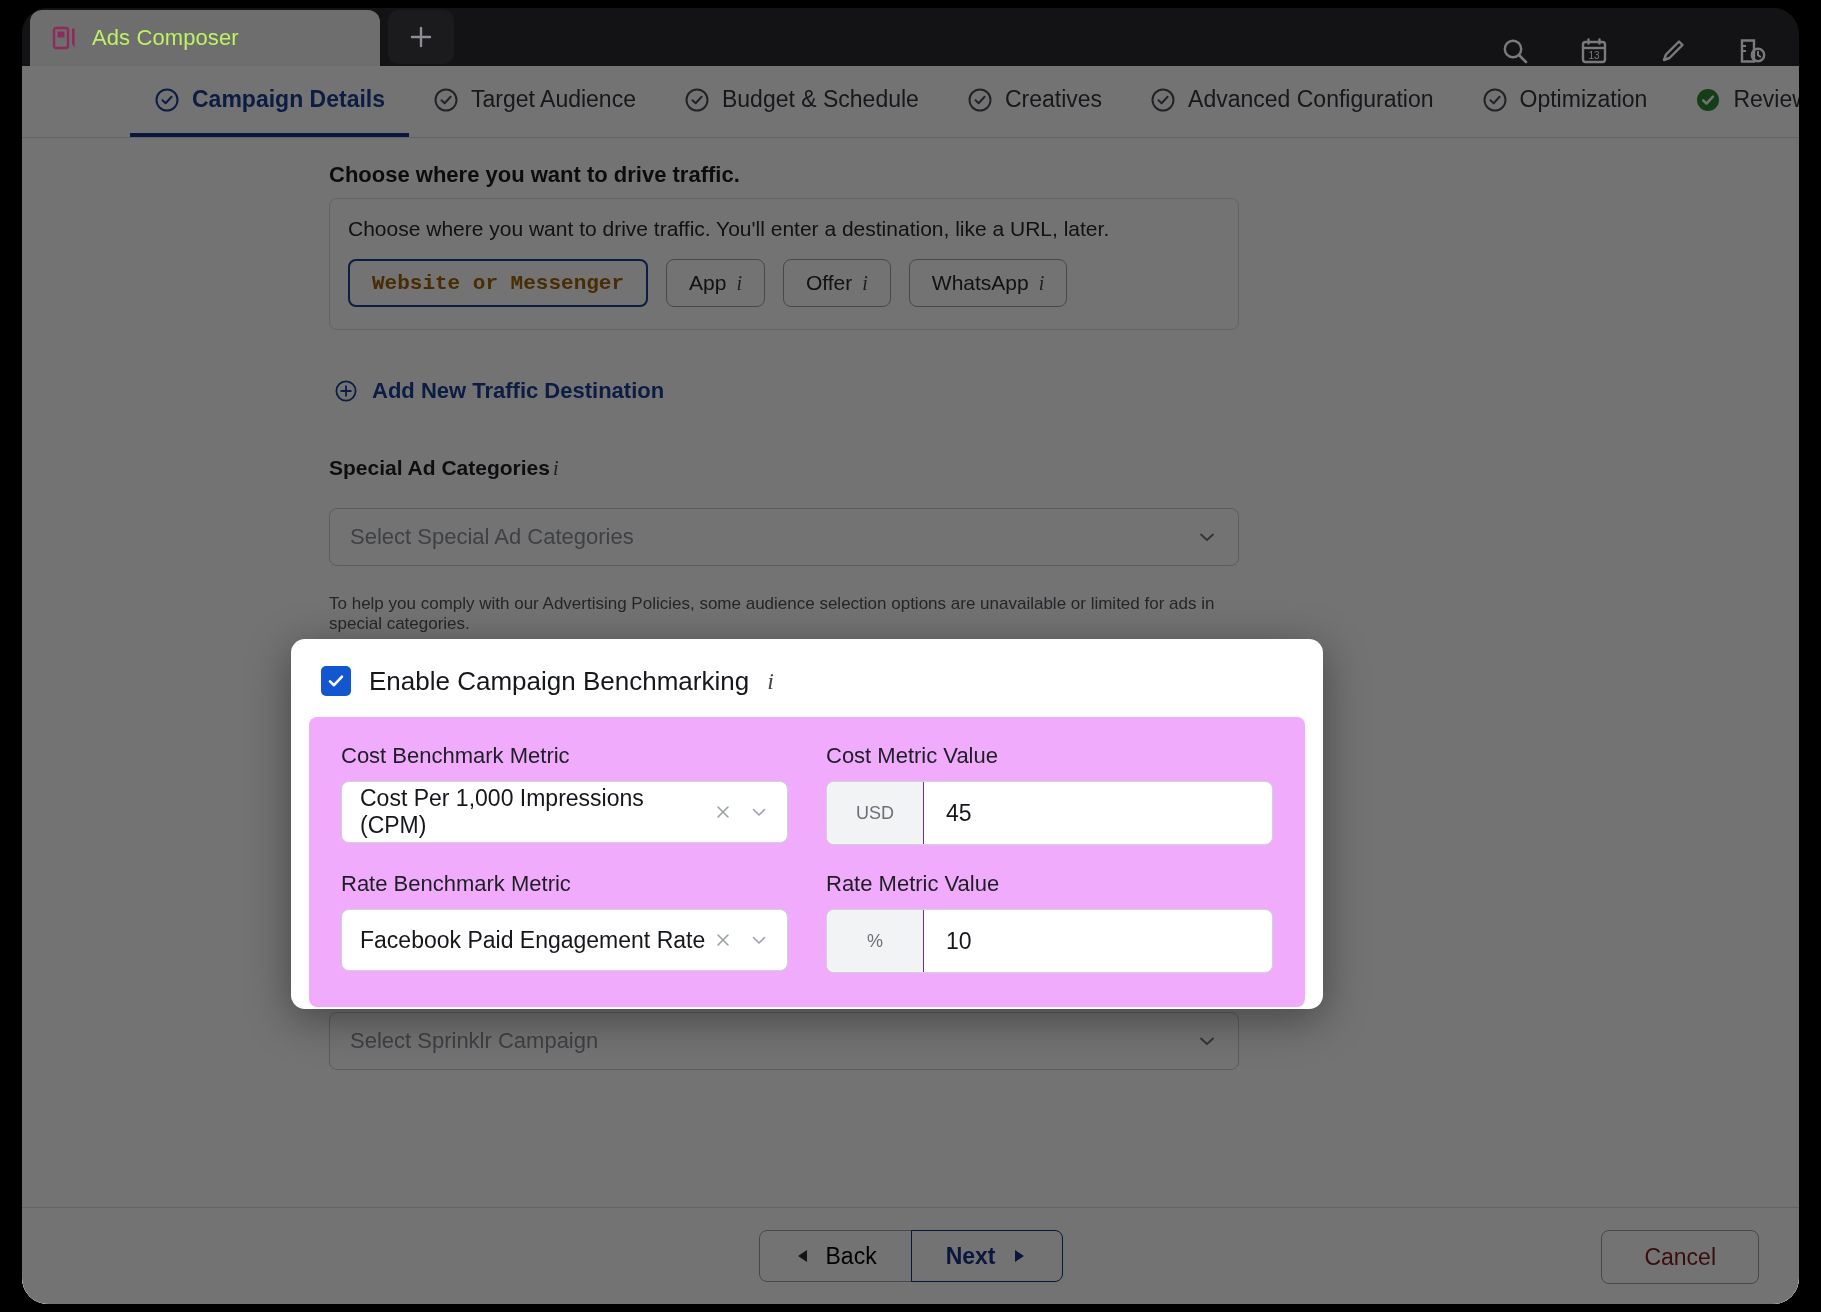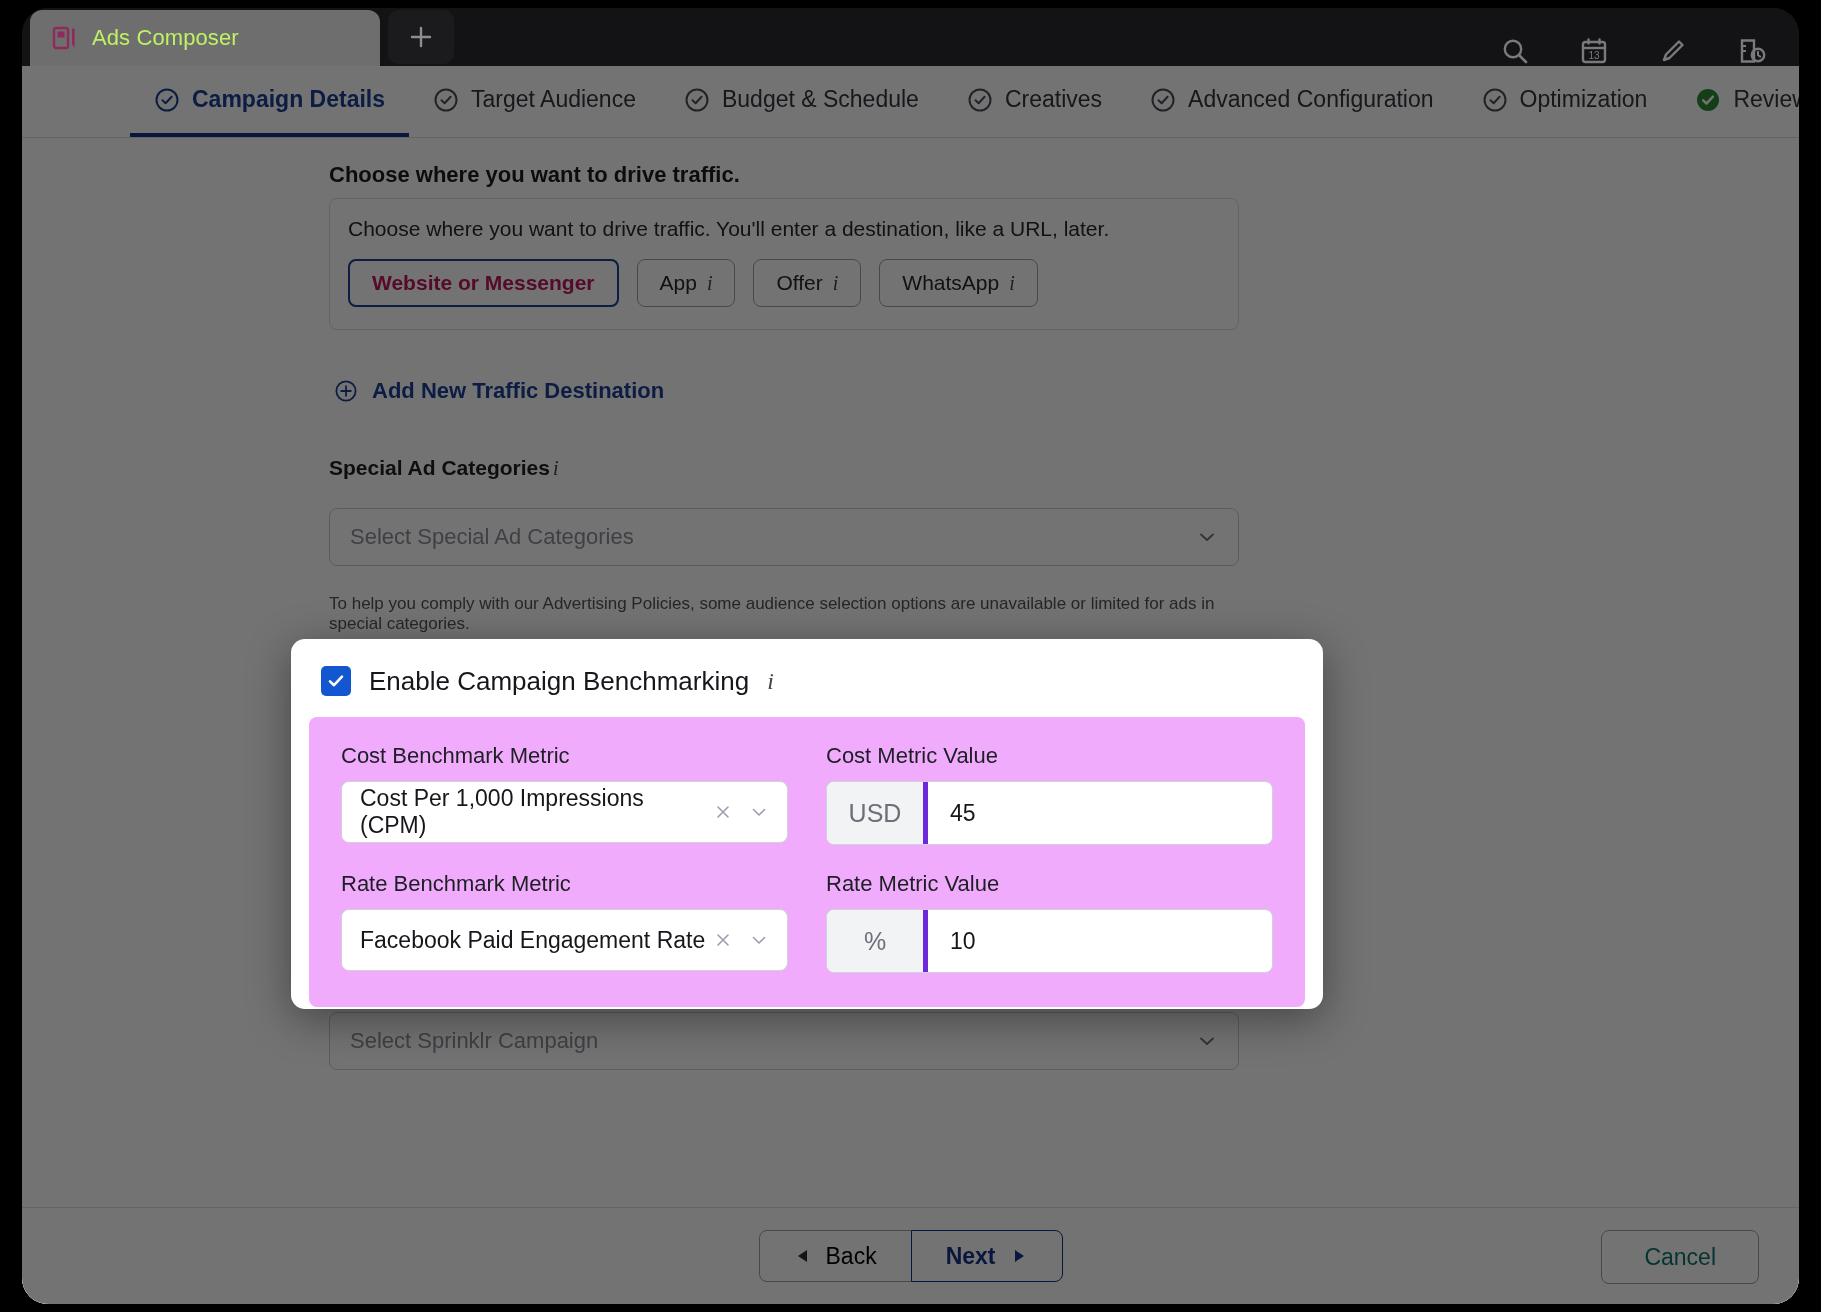--- a/index.html
+++ b/index.html
@@ -187,22 +187,23 @@
     justify-content: center;
     gap: 10px;
     padding: 0 22px;
     box-sizing: border-box;
     font-size: 21px;
     color: #26282d;
     background: #fff;
   }
   .chip.selected {
     border: 2px solid #1b3f96;
-    color: #be185d;
+    color: #a16207;
     font-weight: 700;
+    font-family: Liberation Mono, monospace;
   }
   .info-i {
     font-family: "Liberation Serif", serif;
     font-style: italic;
     font-size: 20px;
     color: #42454b;
   }
 
   
   #add-dest {
@@ -284,21 +285,21 @@
   #cancel-btn {
     position: absolute;
     right: 40px;
     top: 22px;
     height: 52px;
     padding: 0 42px;
     display: flex;
     align-items: center;
     justify-content: center;
     font-size: 23px;
-    color: #0f766e;
+    color: #7f1d1d;
     background: #fff;
     border: 1px solid #9aa0a9;
     border-radius: 8px;
   }
 
   
   #benchmark-modal {
     position: absolute;
     left: 269px;
     top: 573px;
@@ -367,25 +368,25 @@
     background: #fff;
     border: 1px solid #cfd2d8;
     border-radius: 8px;
     display: flex;
     align-items: stretch;
     overflow: hidden;
   }
   .bm-addon {
     width: 96px;
     background: #f2f3f5;
-    border-right: 5px solid #6d28d9;
+    border-right: 1px solid #6d28d9;
     display: flex;
     align-items: center;
     justify-content: center;
-    font-size: 25px;
+    font-size: 18px;
     color: #6b6f77;
     flex: 0 0 auto;
   }
   .bm-input-val {
     flex: 1 1 auto;
     display: flex;
     align-items: center;
     padding-left: 22px;
     font-size: 23px;
     color: #15171b;

